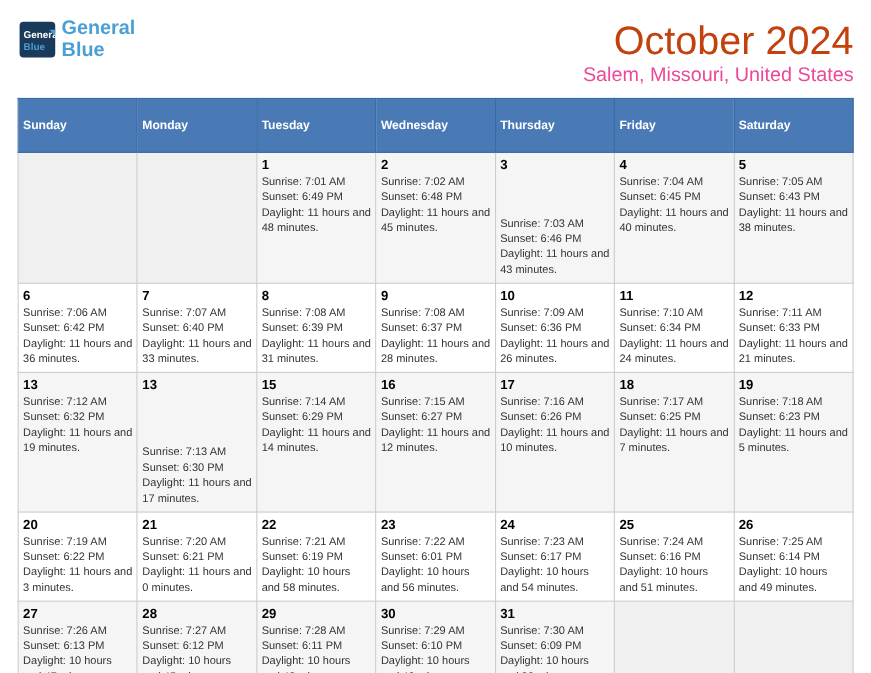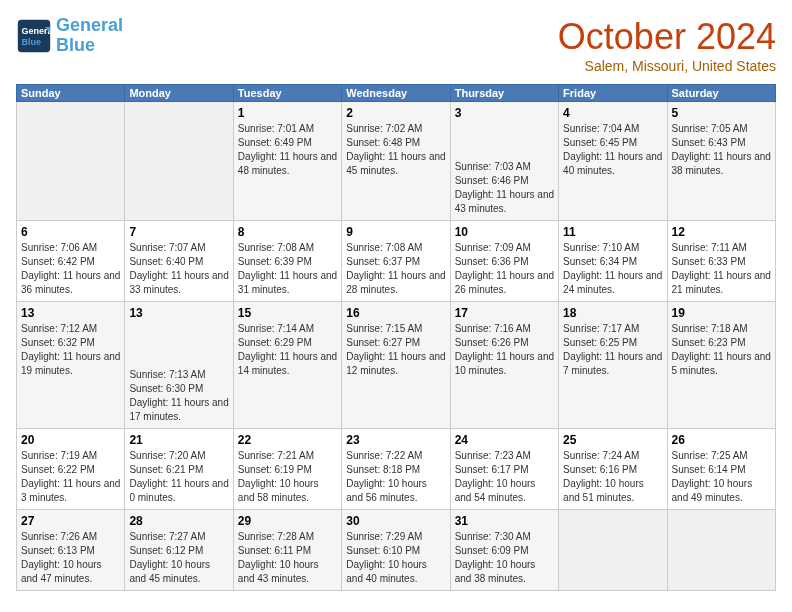--- a/index.html
+++ b/index.html
@@ -36,32 +36,32 @@
     }
     .title-block {
       text-align: right;
     }
     .month-title {
       font-size: 36px;
       color: #c2410c;
       font-weight: 300;
     }
     .location {
-      font-size: 14px;
-      color: #a16207;
+      font-size: 18px;
+      color: #ec4899;
     }
     table {
       width: 100%;
       border-collapse: collapse;
       font-size: 10.5px;
     }
     thead th {
       background: #4a7ab5;
       color: #fff;
-      padding: 2px 4px;
+      padding: 18px 4px;
       text-align: left;
       font-size: 11px;
       font-weight: 600;
       border: 1px solid #3a6aa5;
     }
     tbody td {
       border: 1px solid #ccc;
       vertical-align: top;
       padding: 4px;
       height: 80px;
@@ -263,21 +263,21 @@
         </td>
         <td>
           <span class="day-num">22</span>
           <div class="day-info" style="white-space: pre-line;">Sunrise: 7:21 AM
 Sunset: 6:19 PM
 Daylight: 10 hours and 58 minutes.</div>
         </td>
         <td>
           <span class="day-num">23</span>
           <div class="day-info" style="white-space: pre-line;">Sunrise: 7:22 AM
-Sunset: 8:18 PM
+Sunset: 6:01 PM
 Daylight: 10 hours and 56 minutes.</div>
         </td>
         <td>
           <span class="day-num">24</span>
           <div class="day-info" style="white-space: pre-line;">Sunrise: 7:23 AM
 Sunset: 6:17 PM
 Daylight: 10 hours and 54 minutes.</div>
         </td>
         <td>
           <span class="day-num">25</span>

